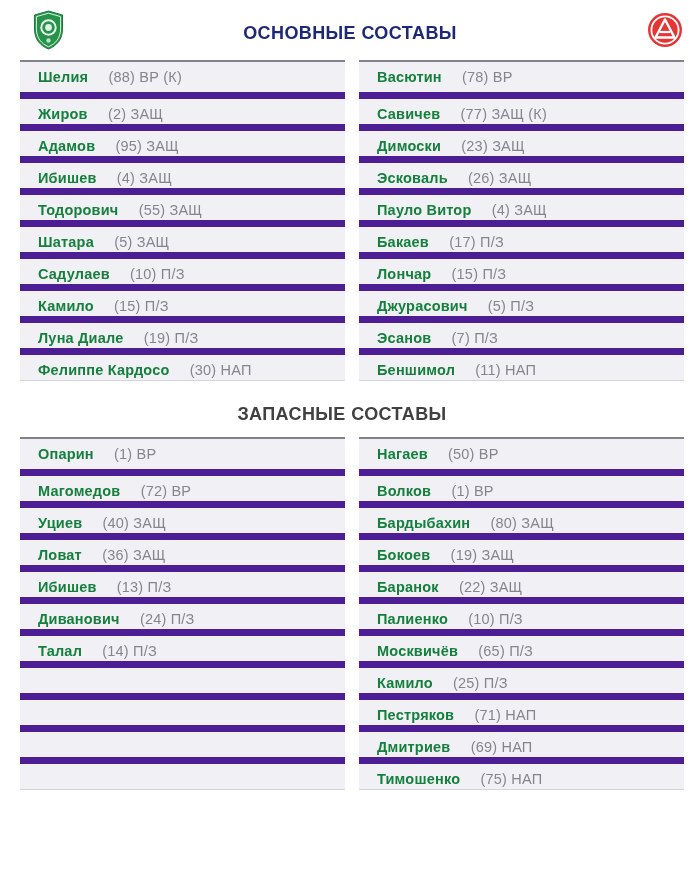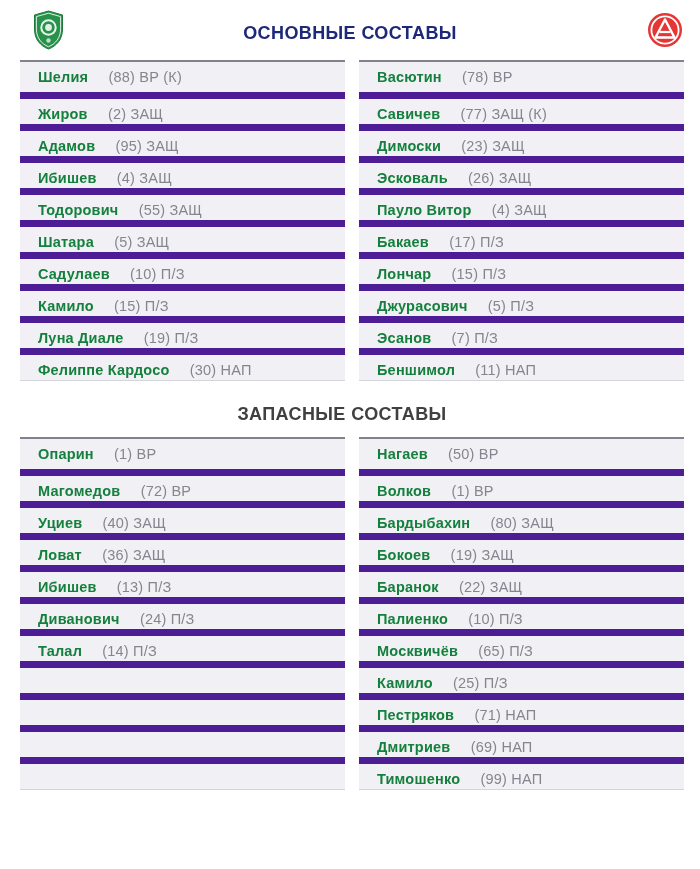--- a/index.html
+++ b/index.html
@@ -114,17 +114,17 @@
         <div class="row"><span class="player-name">Нагаев</span><span class="player-meta"> (50) ВР</span></div>
         <div class="row"><span class="player-name">Волков</span><span class="player-meta"> (1) ВР</span></div>
         <div class="row"><span class="player-name">Бардыбахин</span><span class="player-meta"> (80) ЗАЩ</span></div>
         <div class="row"><span class="player-name">Бокоев</span><span class="player-meta"> (19) ЗАЩ</span></div>
         <div class="row"><span class="player-name">Баранок</span><span class="player-meta"> (22) ЗАЩ</span></div>
         <div class="row"><span class="player-name">Палиенко</span><span class="player-meta"> (10) П/З</span></div>
         <div class="row"><span class="player-name">Москвичёв</span><span class="player-meta"> (65) П/З</span></div>
         <div class="row"><span class="player-name">Камило</span><span class="player-meta"> (25) П/З</span></div>
         <div class="row"><span class="player-name">Пестряков</span><span class="player-meta"> (71) НАП</span></div>
         <div class="row"><span class="player-name">Дмитриев</span><span class="player-meta"> (69) НАП</span></div>
-        <div class="row"><span class="player-name">Тимошенко</span><span class="player-meta"> (99) НАП</span></div>
+        <div class="row"><span class="player-name">Тимошенко</span><span class="player-meta"> (75) НАП</span></div>
       </div>
   </div>
 
 </div>
 
 </body></html>

